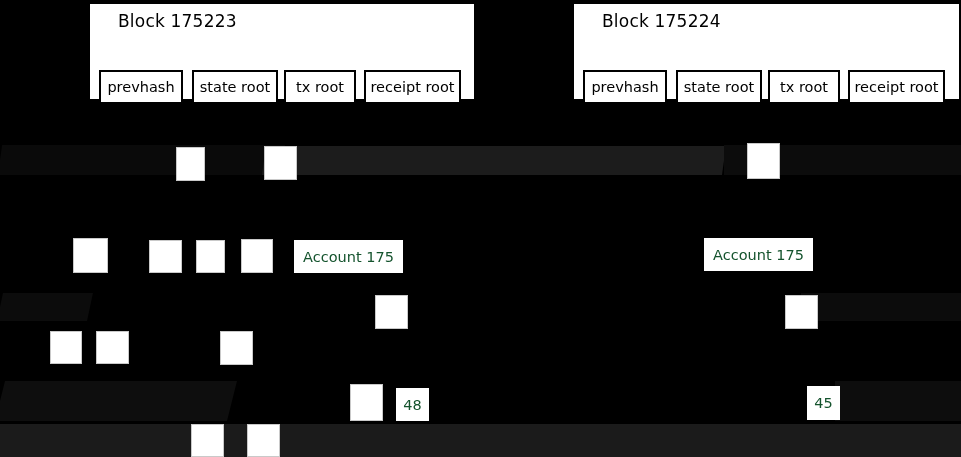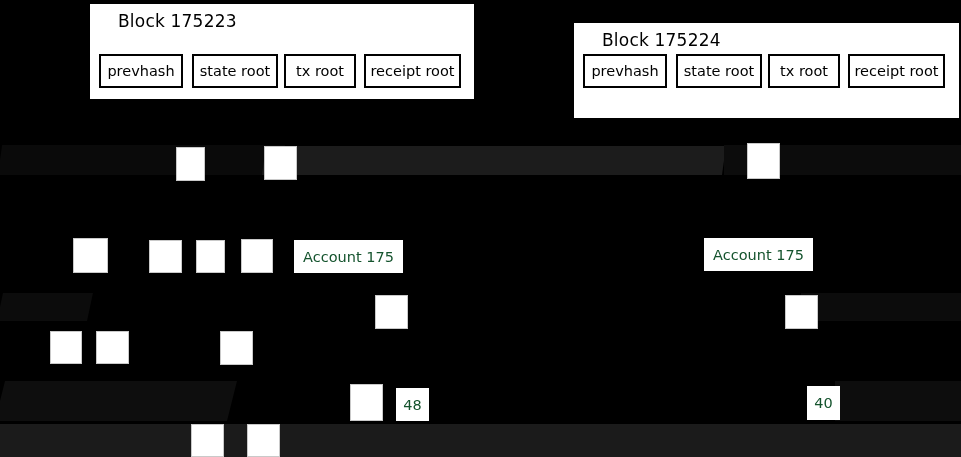--- a/index.html
+++ b/index.html
@@ -44,20 +44,21 @@
     background: #ffffff;
     border: 2px solid #000000;
     box-sizing: border-box;
     display: flex;
     align-items: center;
     justify-content: center;
     color: #000000;
     font-size: 14.5px;
     line-height: 16px;
     white-space: nowrap;
+    margin-top: 16px;
   }
 
   
   .node {
     position: absolute;
     background: #ffffff;
     box-sizing: border-box;
   }
   .node.bordered { border: 1px solid #c9c9c9; }
 
@@ -122,21 +123,21 @@
       </div>
       <div class="field-box" style="left: 192px; top: 54px; width: 86px; height: 34px;">
         <span>state root</span>
       </div>
       <div class="field-box" style="left: 284px; top: 54px; width: 72px; height: 34px;">
         <span>tx root</span>
       </div>
       <div class="field-box" style="left: 364px; top: 54px; width: 97px; height: 34px;">
         <span>receipt root</span>
       </div>
-      <div class="block-card abs" style="left: 572px; top: 2px; width: 389px; height: 99px; margin-top: 19px;">
+      <div class="block-card abs" style="left: 572px; top: 2px; width: 389px; height: 99px;">
         <div class="block-title">Block 175224</div>
       </div>
       <div class="field-box" style="left: 583px; top: 54px; width: 84px; height: 34px;">
         <span>prevhash</span>
       </div>
       <div class="field-box" style="left: 676px; top: 54px; width: 86px; height: 34px;">
         <span>state root</span>
       </div>
       <div class="field-box" style="left: 768px; top: 54px; width: 72px; height: 34px;">
         <span>tx root</span>
@@ -168,17 +169,17 @@
       <div class="label-box" style="left: 294px; top: 240px; width: 109px; height: 33px;">
         <span>Account 175</span>
       </div>
       <div class="label-box" style="left: 704px; top: 238px; width: 109px; height: 33px;">
         <span>Account 175</span>
       </div>
       <div class="label-box" style="left: 396px; top: 388px; width: 33px; height: 33px;">
         <span>48</span>
       </div>
       <div class="label-box" style="left: 807px; top: 386px; width: 33px; height: 34px;">
-        <span>40</span>
+        <span>45</span>
       </div>
     </div>
 
 </div>
 
 </body></html>

